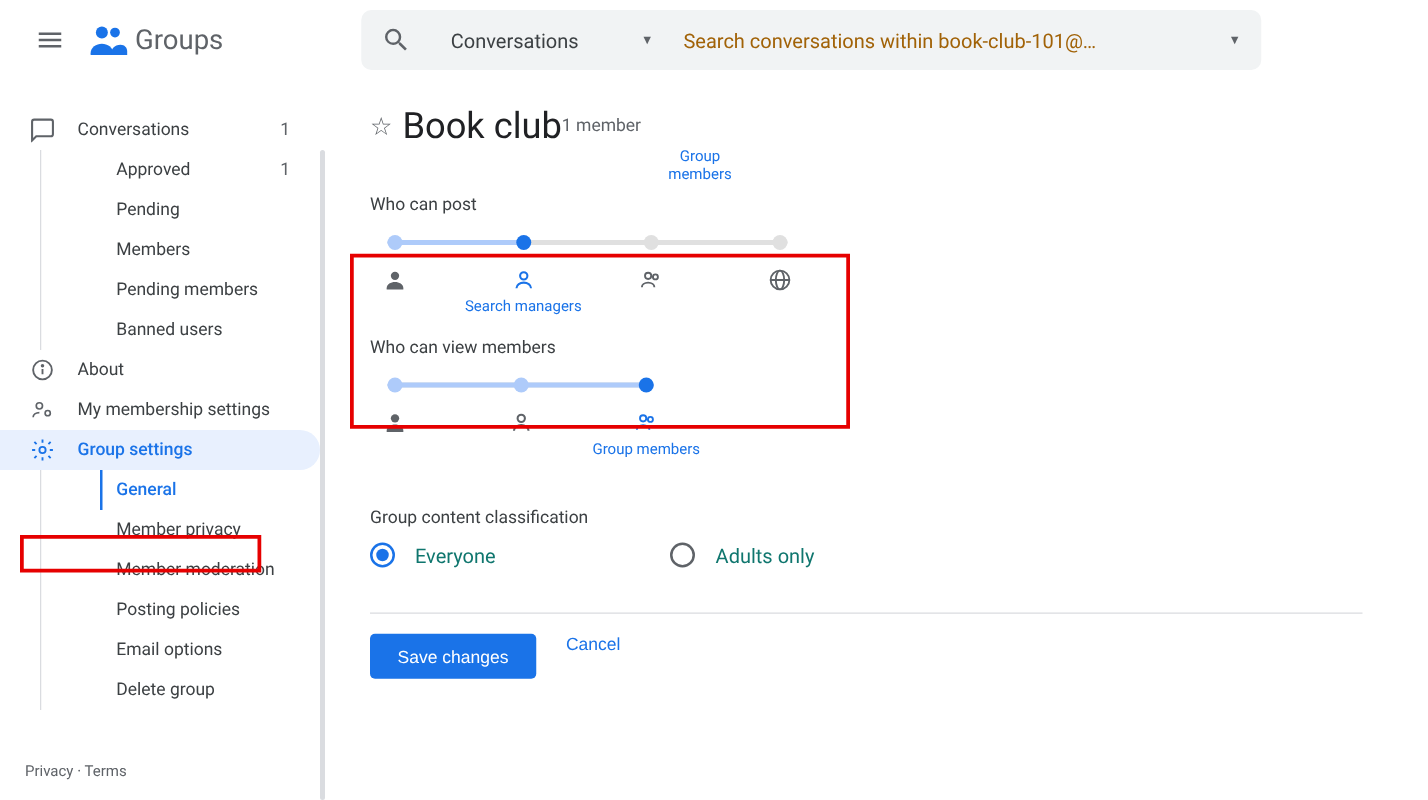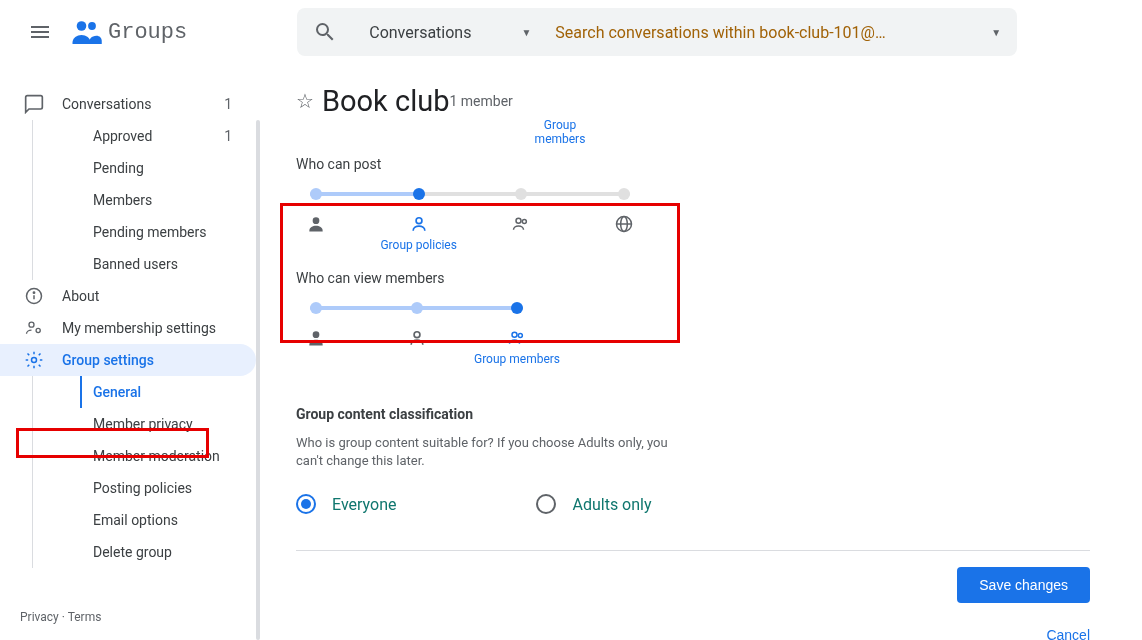--- a/index.html
+++ b/index.html
@@ -39,21 +39,20 @@
 }
 .hamburger span {
   height: 2px;
   background: #5f6368;
 }
 .logo {
   display: flex;
   align-items: center;
   margin-left: 4px;
   cursor: pointer;
-  font-family: Liberation Mono, monospace;
 }
 .logo-icon {
   width: 36px;
   height: 36px;
 }
 .logo-text {
   font-size: 22px;
   color: #5f6368;
   margin-left: 4px;
 }
@@ -273,21 +272,21 @@
   width: 348px;
   font-size: 12px;
   color: #1a73e8;
   text-align: center;
 }
 .classification {
   margin-top: 40px;
 }
 .class-title {
   font-size: 14px;
-  font-weight: 700;
+  font-weight: 400;
   color: #3c4043;
   margin-bottom: 12px;
 }
 .class-desc {
   font-size: 13px;
   color: #5f6368;
   max-width: 380px;
   line-height: 1.4;
   margin-bottom: 24px;
 }
@@ -321,23 +320,22 @@
 }
 .radio-label {
   font-size: 16px;
   color: #0f766e;
 }
 .footer-actions {
   margin-top: 36px;
   padding-top: 16px;
   border-top: 1px solid #dadce0;
   display: flex;
-  align-items: flex-end;
+  align-items: flex-start;
   gap: 24px;
-  flex-direction: column;
 }
 .save-btn {
   background: #1a73e8;
   color: #fff;
   border: none;
   padding: 10px 22px;
   border-radius: 4px;
   font-size: 14px;
   font-weight: 500;
   cursor: pointer;
@@ -509,21 +507,21 @@
             <svg class="slider-icon" viewBox="0 0 24 24" fill="#5f6368">
                 <circle cx="12" cy="8" r="4"></circle>
                 <path d="M4 20c0-4 4-6 8-6s8 2 8 6v1H4z"></path>
               </svg>
           </div>
           <div class="slider-icon-col">
             <svg class="slider-icon selected" viewBox="0 0 24 24" fill="none" stroke="#1a73e8" stroke-width="2">
                 <circle cx="12" cy="8" r="3.5"></circle>
                 <path d="M5 20c0-3.5 3.5-5.5 7-5.5s7 2 7 5.5"></path>
               </svg>
-            <div class="slider-icon-label">Group policies</div>
+            <div class="slider-icon-label">Search managers</div>
           </div>
           <div class="slider-icon-col">
             <svg class="slider-icon" viewBox="0 0 24 24" fill="none" stroke="#5f6368" stroke-width="1.8">
                 <circle cx="9" cy="8" r="3"></circle>
                 <circle cx="16" cy="9" r="2.4"></circle>
                 <path d="M3 19c0-2.5 2.5-4.5 6-4.5s6 2 6 4.5"></path>
               </svg>
           </div>
           <div class="slider-icon-col">
             <svg class="slider-icon" viewBox="0 0 24 24" fill="none" stroke="#5f6368" stroke-width="1.8">
@@ -565,21 +563,20 @@
                 <circle cx="16" cy="9" r="2.4"></circle>
                 <path d="M3 19c0-2.5 2.5-4.5 6-4.5s6 2 6 4.5"></path>
               </svg>
             <div class="slider-icon-label">Group members</div>
           </div>
         </div>
       </div>
 
       <div class="classification">
         <div class="class-title">Group content classification</div>
-        <div class="class-desc">Who is group content suitable for? If you choose Adults only, you can't change this later.</div>
         <div class="radio-row">
           <div class="radio-option">
             <div class="radio-circle checked">
                 <div class="radio-dot"></div>
               </div>
             <span class="radio-label">Everyone</span>
           </div>
           <div class="radio-option">
             <div class="radio-circle"></div>
             <span class="radio-label">Adults only</span>

